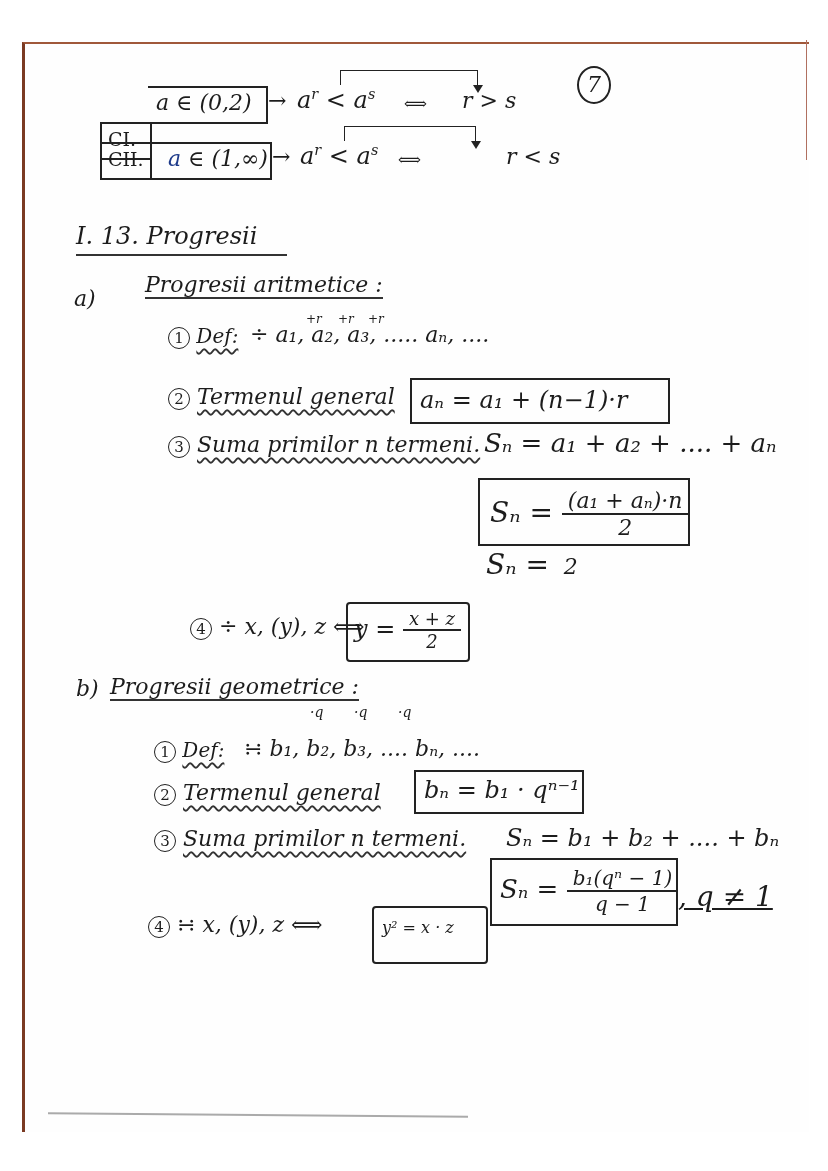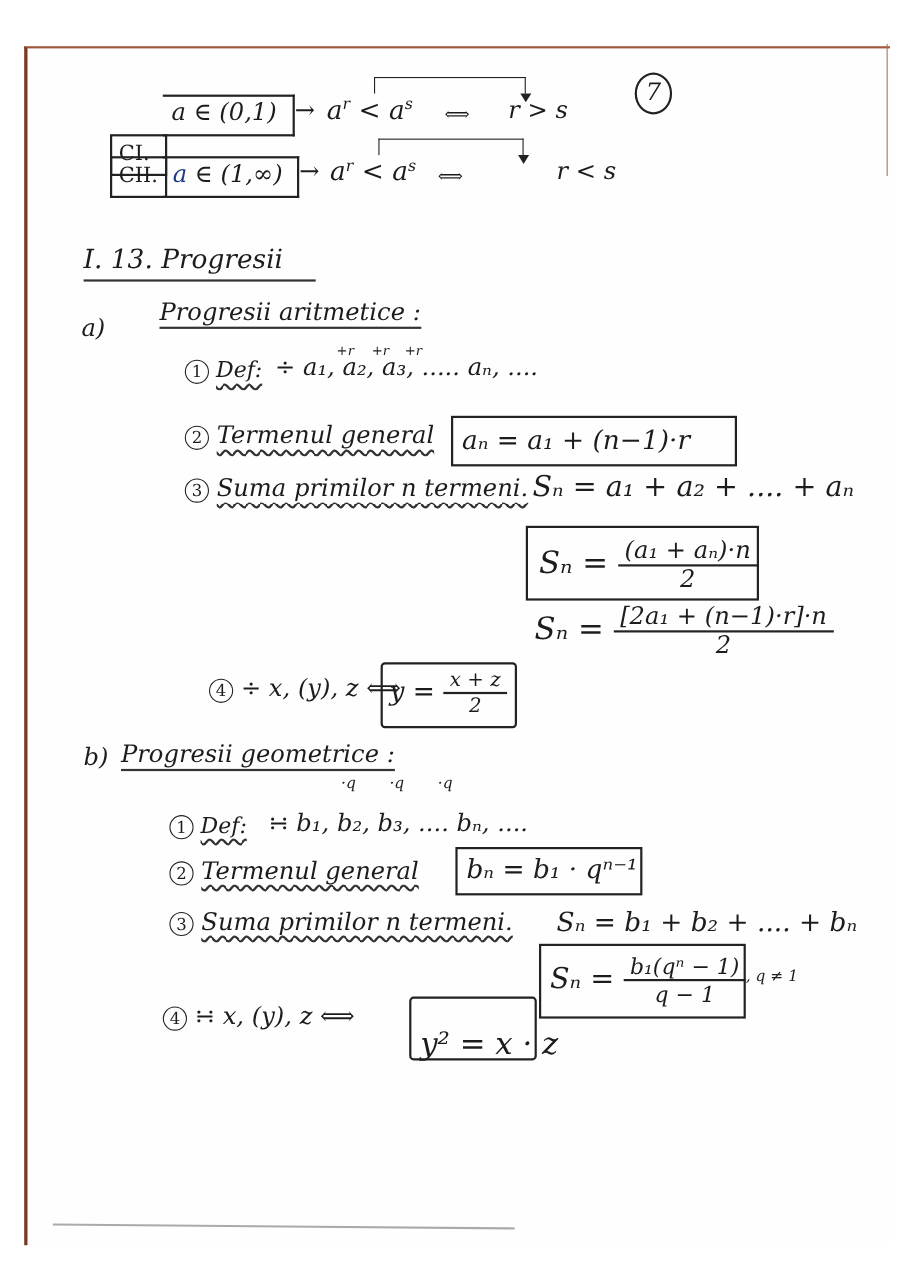--- a/index.html
+++ b/index.html
@@ -32,33 +32,33 @@
 
 <div class="page"></div>
 <div class="right-edge"></div>
 
 <div class="circ-big hand" style="left:577px; top:66px;">7</div>
 
 <div class="box" style="left:100px; top:86px; width:48px; height:34px;margin-top:36px;">
   <span class="hand" style="left:6px; top:4px; font-size:19px; font-style:normal;">CI.</span>
 </div>
 <div class="box" style="left:148px; top:86px; width:118px; height:34px; border-left:none;">
-  <span class="hand" style="left:8px; top:2px; font-size:22px;">a ∈ (0,1)</span>
+  <span class="hand" style="left:8px; top:2px; font-size:22px;">a ∈ (0,2)</span>
 </div>
 <span class="hand" style="left:268px; top:88px; font-size:22px;">→</span>
 <span class="hand" style="left:297px; top:86px; font-size:24px;">a<sup>r</sup> &lt; a<sup>s</sup></span>
 <div class="arrow-top" style="left:340px; top:70px; width:136px;"></div>
 <span class="hand" style="left:404px; top:94px; font-size:16px;">⟺</span>
 <span class="hand" style="left:462px; top:88px; font-size:22px;">r &gt; s</span>
 
 <div class="box" style="left:100px; top:142px; width:48px; height:34px;">
   <span class="hand" style="left:6px; top:4px; font-size:19px; font-style:normal;">CII.</span>
 </div>
 <div class="box" style="left:148px; top:142px; width:122px; height:34px; border-left:none;">
-  <span class="hand" style="left:9px; top:2px; font-size:22px;"><span class="blue">a</span><span> ∈ (1,∞)</span></span>
+  <span class="hand" style="left:20px; top:2px; font-size:22px;"><span class="blue">a</span><span> ∈ (1,∞)</span></span>
 </div>
 <span class="hand" style="left:272px; top:144px; font-size:22px;">→</span>
 <span class="hand" style="left:300px; top:142px; font-size:24px;">a<sup>r</sup> &lt; a<sup>s</sup></span>
 <div class="arrow-top" style="left:344px; top:126px; width:130px;"></div>
 <span class="hand" style="left:398px; top:150px; font-size:16px;">⟺</span>
 <span class="hand" style="left:458px; top:144px; font-size:22px;margin-left:48px;">r &lt; s</span>
 
 <span class="hand ul" style="left:76px; top:222px; font-size:24px; padding-right:30px; padding-bottom:4px; border-bottom-width:2.5px;">I. 13. Progresii</span>
 
 <span class="hand" style="left:74px; top:286px; font-size:22px;">a)</span>
@@ -87,21 +87,21 @@
 </span>
 <span class="hand" style="left:484px; top:428px; font-size:26px;">Sₙ = a₁ + a₂ + .... + aₙ</span>
 <div class="box" style="left:478px; top:478px; width:208px; height:64px;">
   <span class="hand" style="left:10px; top:8px; font-size:28px;">
     <span>Sₙ =</span>
     <span class="frac" style="font-size:22px;"><span class="num">(a₁ + aₙ)·n</span><span class="den">2</span></span>
   </span>
 </div>
 <span class="hand" style="left:486px; top:548px; font-size:28px;">
   <span>Sₙ =</span>
-  <span class="frac" style="font-size:22px;"><span class="num">[2a₁ + (n−1)·r]·n</span><span class="den">2</span></span>
+  <span class="frac" style="font-size:22px;"><span class="den">2</span></span>
 </span>
 
 <span class="hand" style="left:190px; top:614px; font-size:22px;">
   <span class="circ">4</span>
   <span>÷ x, (y), z ⟺</span>
 </span>
 <div class="box" style="left:346px; top:602px; width:120px; height:56px; border-radius:4px;">
   <span class="hand" style="left:6px; top:4px; font-size:24px;">
     <span>y =</span>
     <span class="frac" style="font-size:18px;"><span class="num">x + z</span><span class="den">2</span></span>
@@ -132,23 +132,23 @@
   <span class="circ">3</span>
   <span class="wavy">Suma primilor n termeni.</span>
 </span>
 <span class="hand" style="left:506px; top:824px; font-size:24px;text-align:center;">Sₙ = b₁ + b₂ + .... + bₙ</span>
 <div class="box" style="left:490px; top:858px; width:184px; height:64px;">
   <span class="hand" style="left:8px; top:6px; font-size:26px;">
     <span>Sₙ =</span>
     <span class="frac" style="font-size:20px;"><span class="num">b₁(qⁿ − 1)</span><span class="den">q − 1</span></span>
   </span>
 </div>
-<span class="hand" style="left:678px; top:880px; font-size:14px;">, q ≠ 1</span>
+<span class="hand" style="left:678px; top:880px; font-size:28px;text-decoration:underline;">, q ≠ 1</span>
 
 <span class="hand" style="left:148px; top:912px; font-size:22px;">
   <span class="circ">4</span>
   <span>∺ x, (y), z ⟺</span>
 </span>
 <div class="box" style="left:372px; top:906px; width:112px; height:54px; border-radius:4px;">
-  <span class="hand" style="left:8px; top:24px; font-size:28px;">y² = x · z</span>
+  <span class="hand" style="left:8px; top:10px; font-size:16px;">y² = x · z</span>
 </div>
 
 <div class="hr-bottom"></div>
 
 </body></html>

